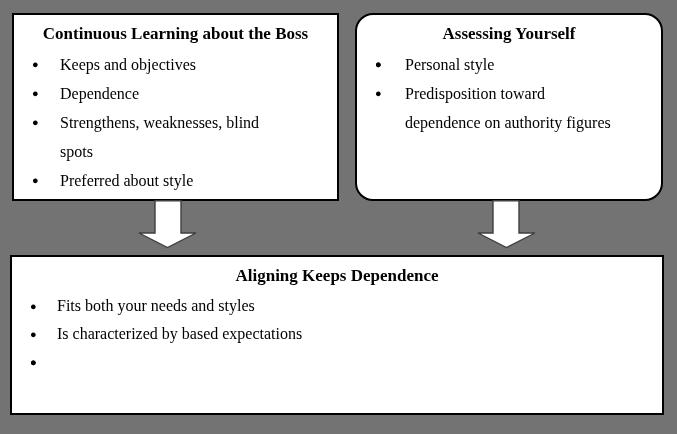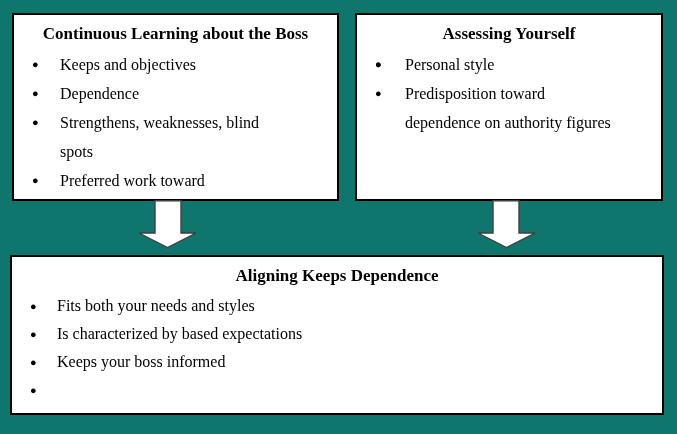--- a/index.html
+++ b/index.html
@@ -4,33 +4,33 @@
 <style>
   html, body {
     margin: 0;
     padding: 0;
     background: #ffffff;
   }
   #canvas {
     position: relative;
     width: 677px;
     height: 434px;
-    background: #0f766e;
+    background: #737373;
     font-family: "Liberation Serif", "DejaVu Serif", serif;
     color: #000000;
     overflow: hidden;
   }
   .box {
     position: absolute;
     box-sizing: border-box;
     border: 2px solid #000000;
     background: #ffffff;
   }
   .box-top-left  { left: 12px;  top: 13px;  width: 327px; height: 188px; }
-  .box-top-right { left: 355px; top: 13px;  width: 308px; height: 188px; }
+  .box-top-right { left: 355px; top: 13px;  width: 308px; height: 188px; border-radius: 18px; }
   .box-bottom    { left: 10px;  top: 255px; width: 654px; height: 160px; }
   .box-title {
     margin-top: 8px;
     text-align: center;
     font-weight: bold;
     font-size: 17px;
     line-height: 22px;
   }
   ul.bullets {
     list-style: none;
@@ -77,21 +77,21 @@
       <li>
         <span class="bullet">●</span>
         <span>Dependence</span>
       </li>
       <li>
         <span class="bullet">●</span>
         <span>Strengthens, weaknesses, blind spots</span>
       </li>
       <li>
         <span class="bullet">●</span>
-        <span>Preferred work toward</span>
+        <span>Preferred about style</span>
       </li>
     </ul>
   </div>
 
   <div class="box box-top-right">
     <div class="box-title">Assessing Yourself</div>
     <ul class="bullets">
       <li>
         <span class="bullet">●</span>
       </li>
@@ -123,21 +123,20 @@
       <li>
         <span class="bullet">●</span>
         <span>Fits both your needs and styles</span>
       </li>
       <li>
         <span class="bullet">●</span>
         <span>Is characterized by based expectations</span>
       </li>
       <li>
         <span class="bullet">●</span>
-        <span>Keeps your boss informed</span>
       </li>
       <li>
         <span class="bullet">●</span>
       </li>
     </ul>
   </div>
 
 </div>
 
 </body></html>

